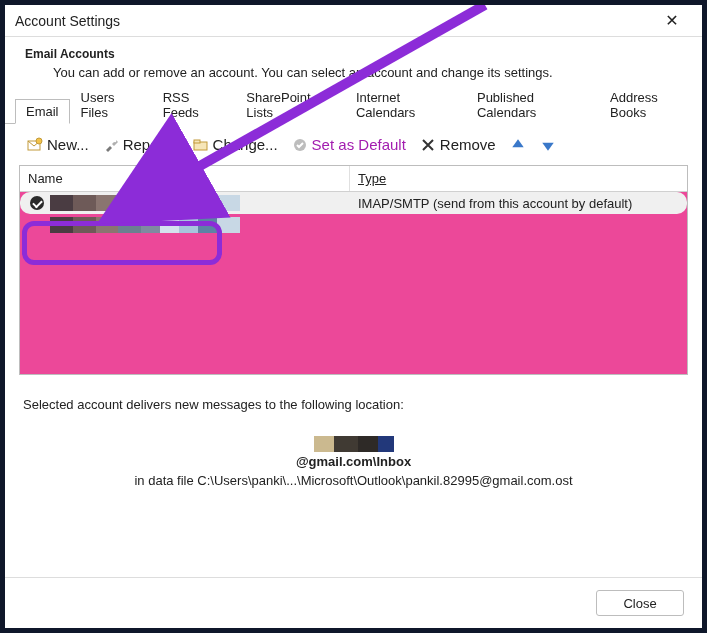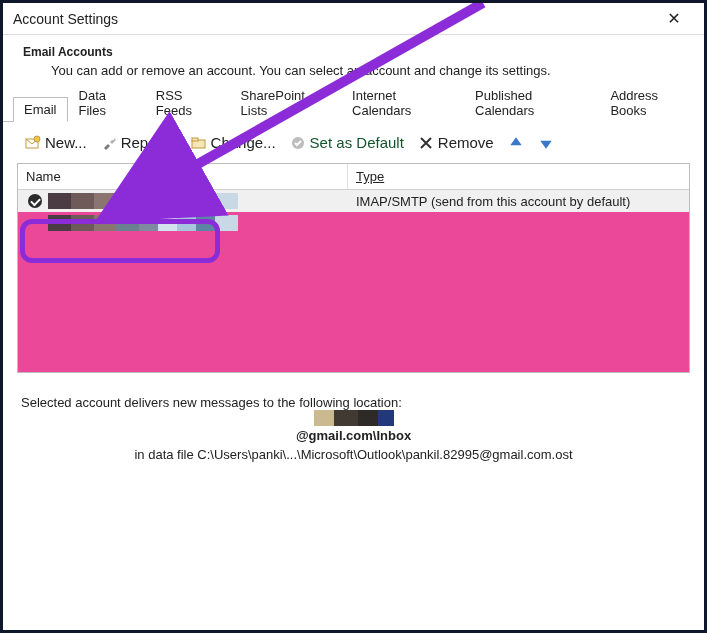--- a/index.html
+++ b/index.html
@@ -7,21 +7,21 @@
     margin: 0; padding: 0;
     width: 707px; height: 633px;
     font-family: "Segoe UI", Tahoma, sans-serif;
     font-size: 13px;
     color: #222;
     background: #fff;
     overflow: hidden;
   }
   .window {
     width: 707px; height: 633px;
-    border: 3px solid #0f172a;
+    border: 5px solid #0f172a;
     background: #fff;
     position: relative;
     display: flex;
     flex-direction: column;
   }
   .titlebar {
     display: flex;
     align-items: center;
     justify-content: space-between;
     height: 32px;
@@ -81,21 +81,21 @@
     padding: 10px 14px 10px 18px;
   }
   .tbtn {
     display: inline-flex;
     align-items: center;
     gap: 4px;
     font-size: 15px;
     padding: 2px 4px;
     cursor: default;
   }
-  .tbtn.disabled { color: #14532d; }
+  .tbtn.disabled { color: #a21caf; }
   .tbtn svg { width: 16px; height: 16px; display: block; }
   .arrow-up, .arrow-down {
     width: 14px; height: 14px; display: inline-block;
   }
 
   .listbox {
     margin: 0 14px;
     border: 1px solid #bdbdbd;
     height: 210px;
     overflow: hidden;
@@ -108,20 +108,21 @@
     font-size: 13px;
   }
   .lhead .col { padding: 5px 8px; }
   .col-name { flex: 0 0 330px; border-right: 1px solid #e0e0e0; }
   .col-type { flex: 1; text-decoration: underline; }
   .lrow {
     display: flex;
     align-items: center;
     font-size: 13px;
     height: 22px;
+    border-radius: 10px;
   }
   .lrow.selected { background: #f0f0f0; }
   .lrow .cell { padding: 2px 8px; }
   .cell-name { flex: 0 0 330px; display: flex; align-items: center; gap: 6px; }
   .cell-type { flex: 1; }
   .default-badge {
     width: 14px; height: 14px; border-radius: 50%;
     background: #2b2b2b; position: relative; flex: 0 0 14px;
     margin-left: 2px;
   }
@@ -153,21 +154,21 @@
   
   .arrow-overlay {
     position: absolute; left: 0; top: 0; width: 707px; height: 633px;
     pointer-events: none;
   }
 
   .info-block {
     padding: 22px 18px 10px 18px;
     font-size: 13px;
   }
-  .info-line1 { margin-bottom: 0; }
+  .info-line1 { margin-bottom: 24px; }
   .info-center { text-align: center; }
   .info-center .mailline {
     display: flex; align-items: center; gap: 2px; justify-content: center;
     font-weight: 700;
     flex-direction: column;
   }
   .info-center .mailline .rest { font-weight: 700; }
   .info-center .pathline { margin-top: 4px; text-align: center; }
 
   .footer {
@@ -196,21 +197,21 @@
     <div class="close-x">✕</div>
   </div>
 
   <div class="header-block">
     <div class="h1">Email Accounts</div>
     <div class="sub">You can add or remove an account. You can select an account and change its settings.</div>
   </div>
 
   <div class="tabs">
     <div class="tab active">Email</div>
-    <div class="tab">Data Files</div>
+    <div class="tab">Users Files</div>
     <div class="tab">RSS Feeds</div>
     <div class="tab">SharePoint Lists</div>
     <div class="tab">Internet Calendars</div>
     <div class="tab">Published Calendars</div>
     <div class="tab">Address Books</div>
   </div>
 
   <div class="toolbar">
     <span class="tbtn">
       <span>
@@ -303,20 +304,25 @@
     <div class="info-line1">Selected account delivers new messages to the following location:</div>
     <div class="info-center">
       <div class="mailline">
         <span class="blur-strip s80"></span>
         <span class="rest">@gmail.com\Inbox</span>
       </div>
       <div class="pathline">in data file C:\Users\panki\...\Microsoft\Outlook\pankil.82995@gmail.com.ost</div>
     </div>
   </div>
 
+  <div class="footer">
+    <div class="btn">
+      <span>Close</span>
+    </div>
+  </div>
 
   <div class="highlight-box"></div>
 
   <svg class="arrow-overlay" viewBox="0 0 707 633">
     <defs>
       <marker id="ahead" markerWidth="16" markerHeight="16" refX="3" refY="6" orient="auto">
         <path d="M0 0 L12 6 L0 12 Z" fill="#8c2cd8"></path>
       </marker>
     </defs>
     <line x1="480" y1="0" x2="170" y2="175" stroke="#8c2cd8" stroke-width="10" marker-end="url(#ahead)"></line>

